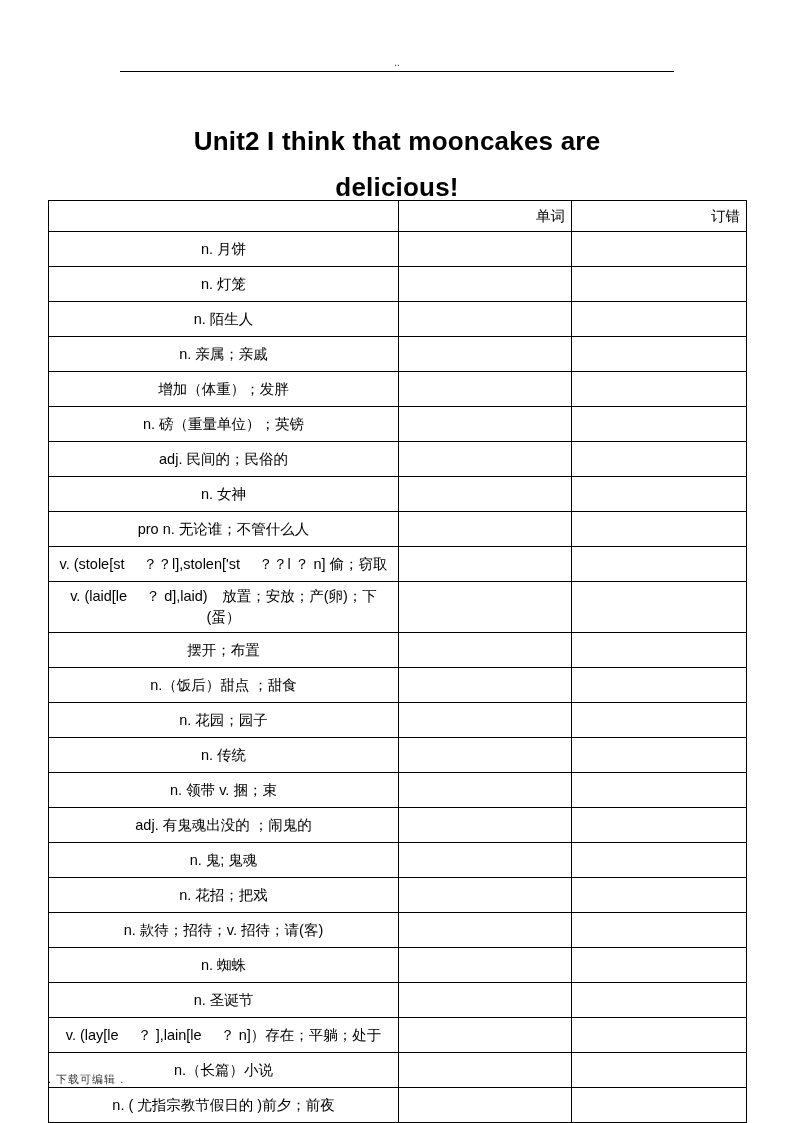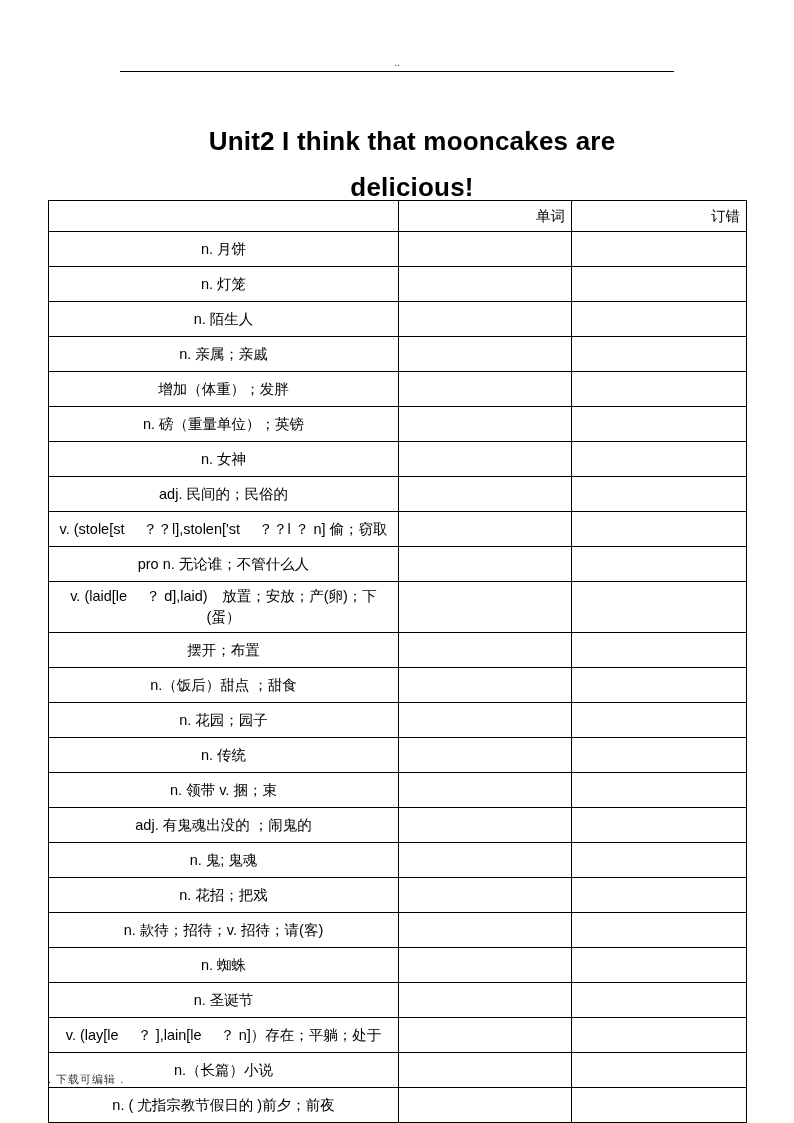--- a/index.html
+++ b/index.html
@@ -35,21 +35,21 @@
     height: 12px;
   }
   .header-rule {
     border-bottom: 1px solid #000;
     width: 100%;
     height: 1px;
   }
   .title {
     position: absolute;
     top: 118px;
-    left: 112px;
+    left: 97px;
     width: 600px;
     text-align: center;
     font-size: 26px;
     font-weight: bold;
     line-height: 46px;
     letter-spacing: 0.2px;
   }
   table.vocab {
     position: absolute;
     top: 200px;
@@ -144,36 +144,36 @@
           <td class="meaning">增加（体重）；发胖</td>
           <td class="blank"></td>
           <td class="blank"></td>
         </tr>
         <tr>
           <td class="meaning">n. 磅（重量单位）；英镑</td>
           <td class="blank"></td>
           <td class="blank"></td>
         </tr>
         <tr>
+          <td class="meaning">adj. 民间的；民俗的</td>
+          <td class="blank"></td>
+          <td class="blank"></td>
+        </tr>
+        <tr>
           <td class="meaning">n. 女神</td>
           <td class="blank"></td>
           <td class="blank"></td>
         </tr>
         <tr>
-          <td class="meaning">adj. 民间的；民俗的</td>
+          <td class="meaning">pro n. 无论谁；不管什么人</td>
           <td class="blank"></td>
           <td class="blank"></td>
         </tr>
         <tr>
           <td class="meaning">v. (stole[st 　？？l],stolen['st 　？？l ？ n] 偷；窃取</td>
-          <td class="blank"></td>
-          <td class="blank"></td>
-        </tr>
-        <tr>
-          <td class="meaning">pro n. 无论谁；不管什么人</td>
           <td class="blank"></td>
           <td class="blank"></td>
         </tr>
         <tr>
           <td class="meaning">v. (laid[le 　？ d],laid)　放置；安放；产(卵)；下(蛋）</td>
           <td class="blank"></td>
           <td class="blank"></td>
         </tr>
         <tr>
           <td class="meaning">摆开；布置</td>

